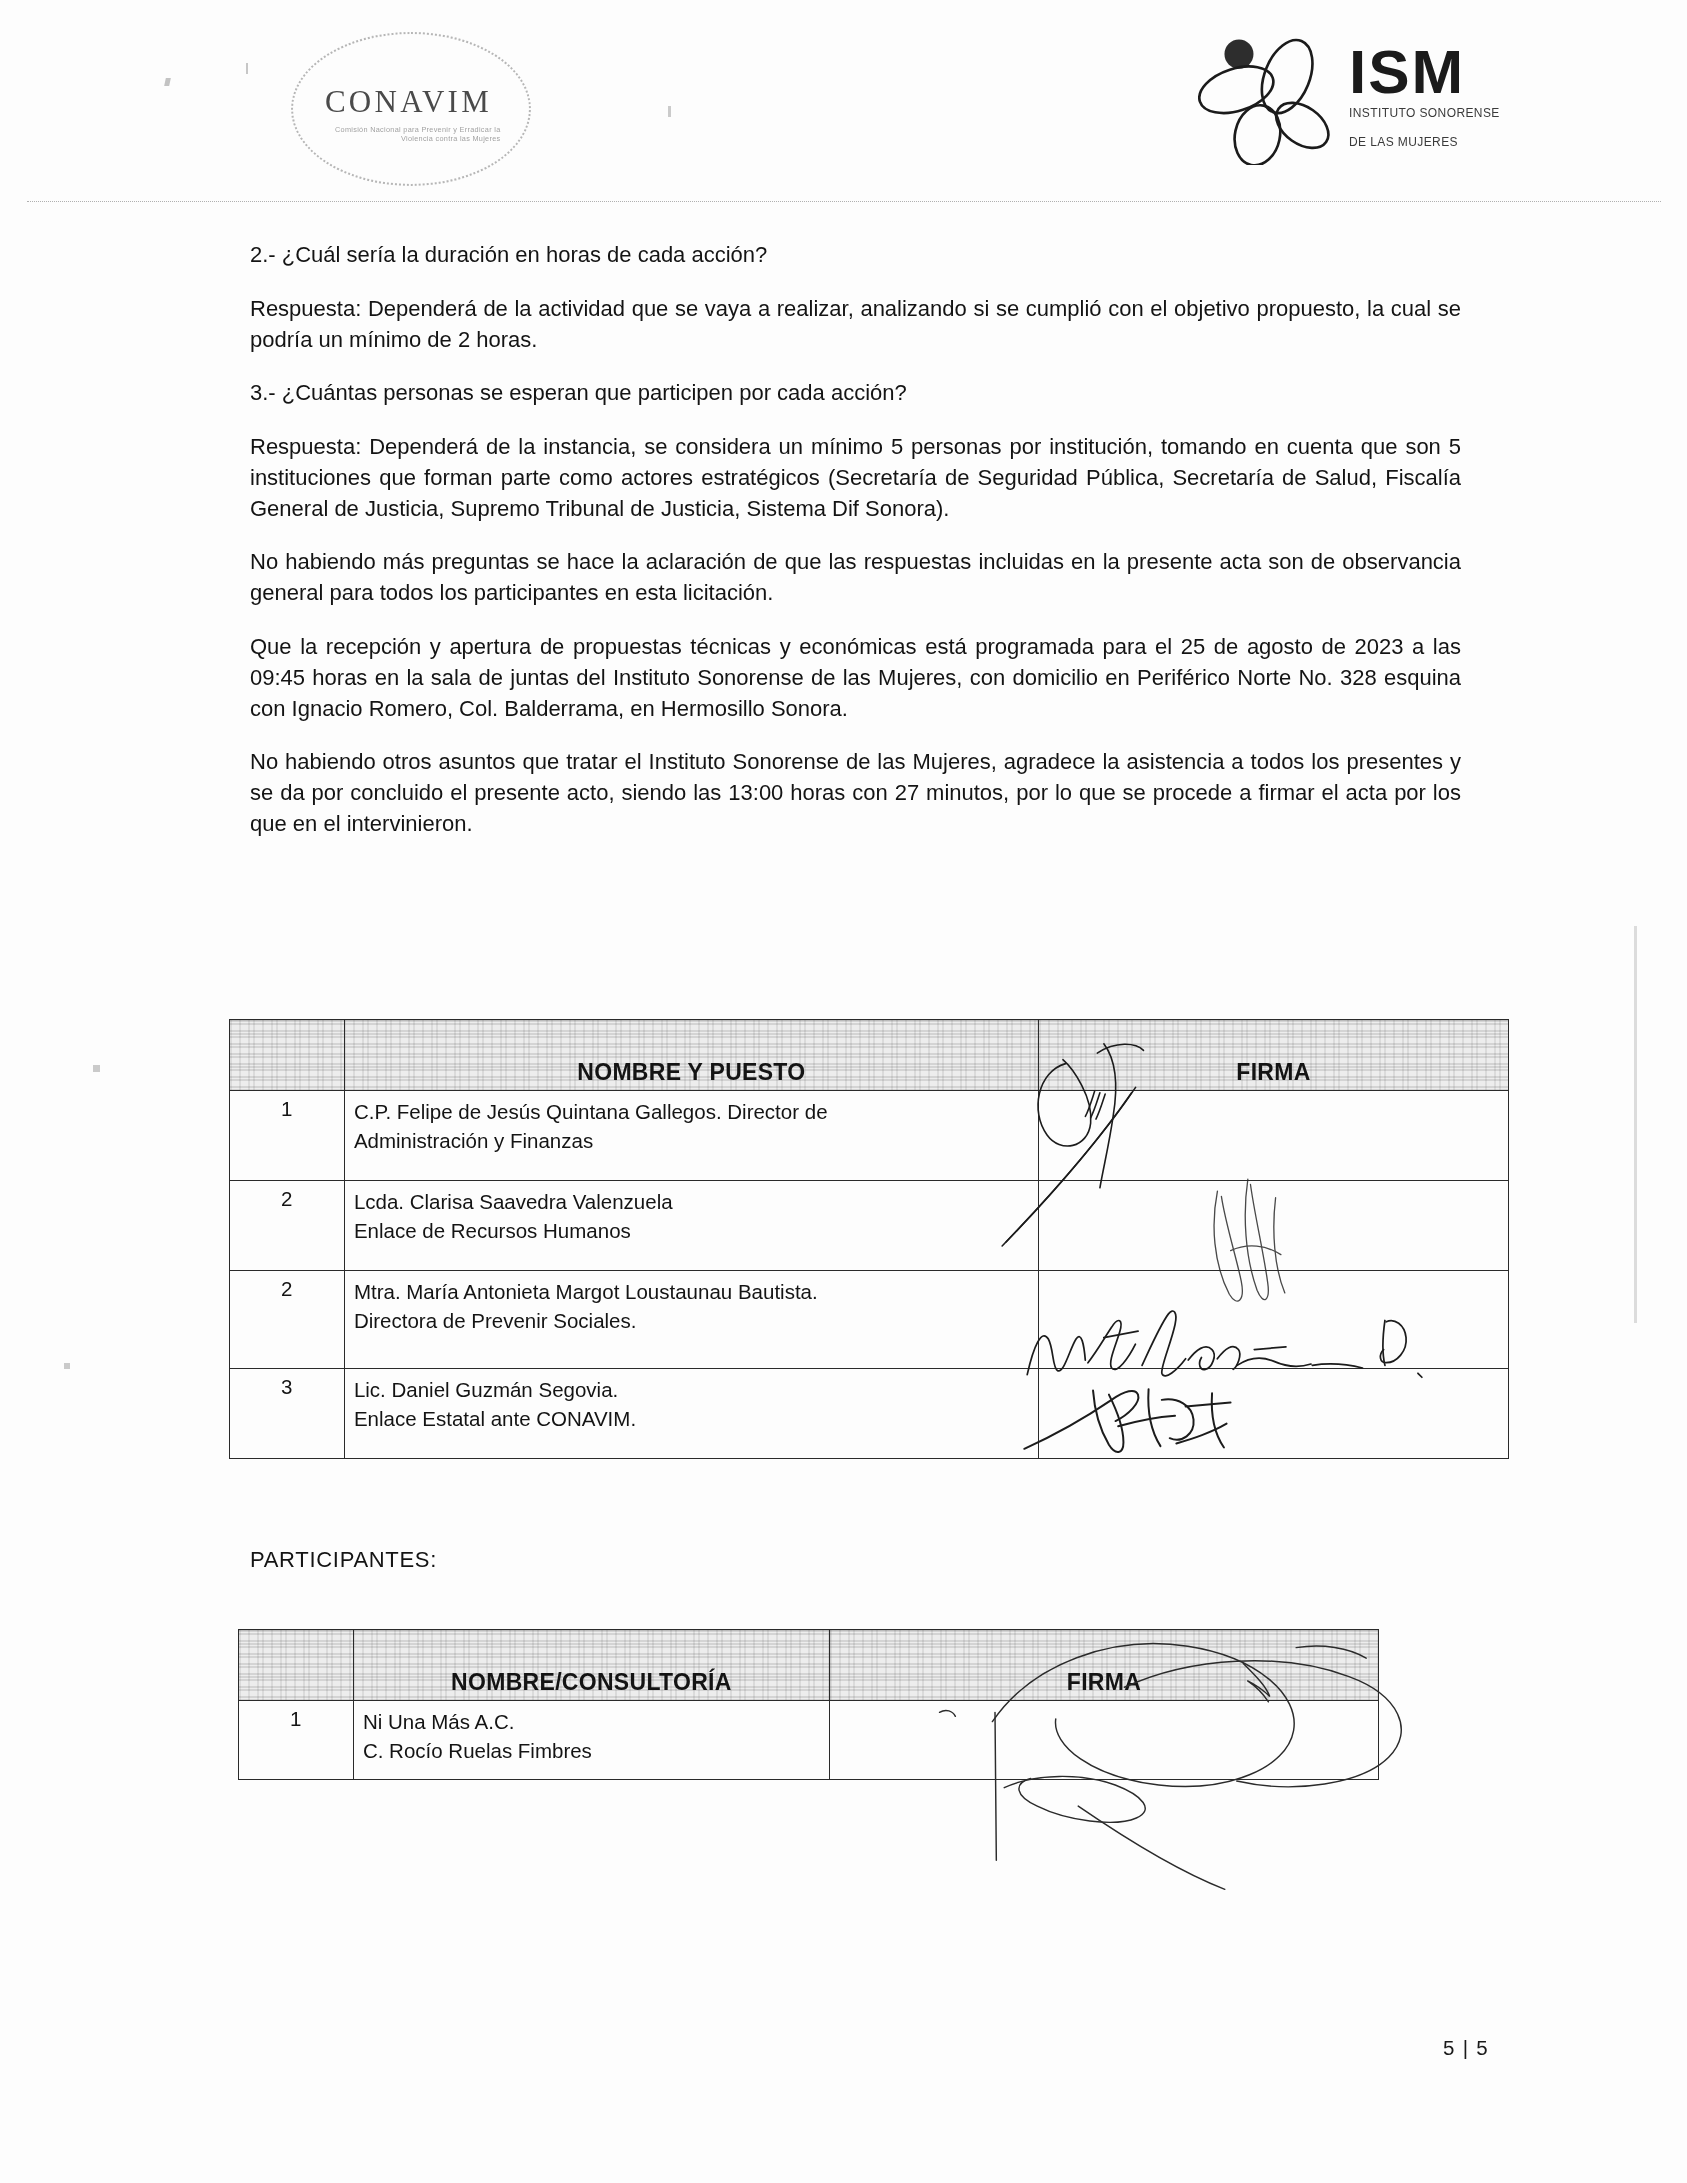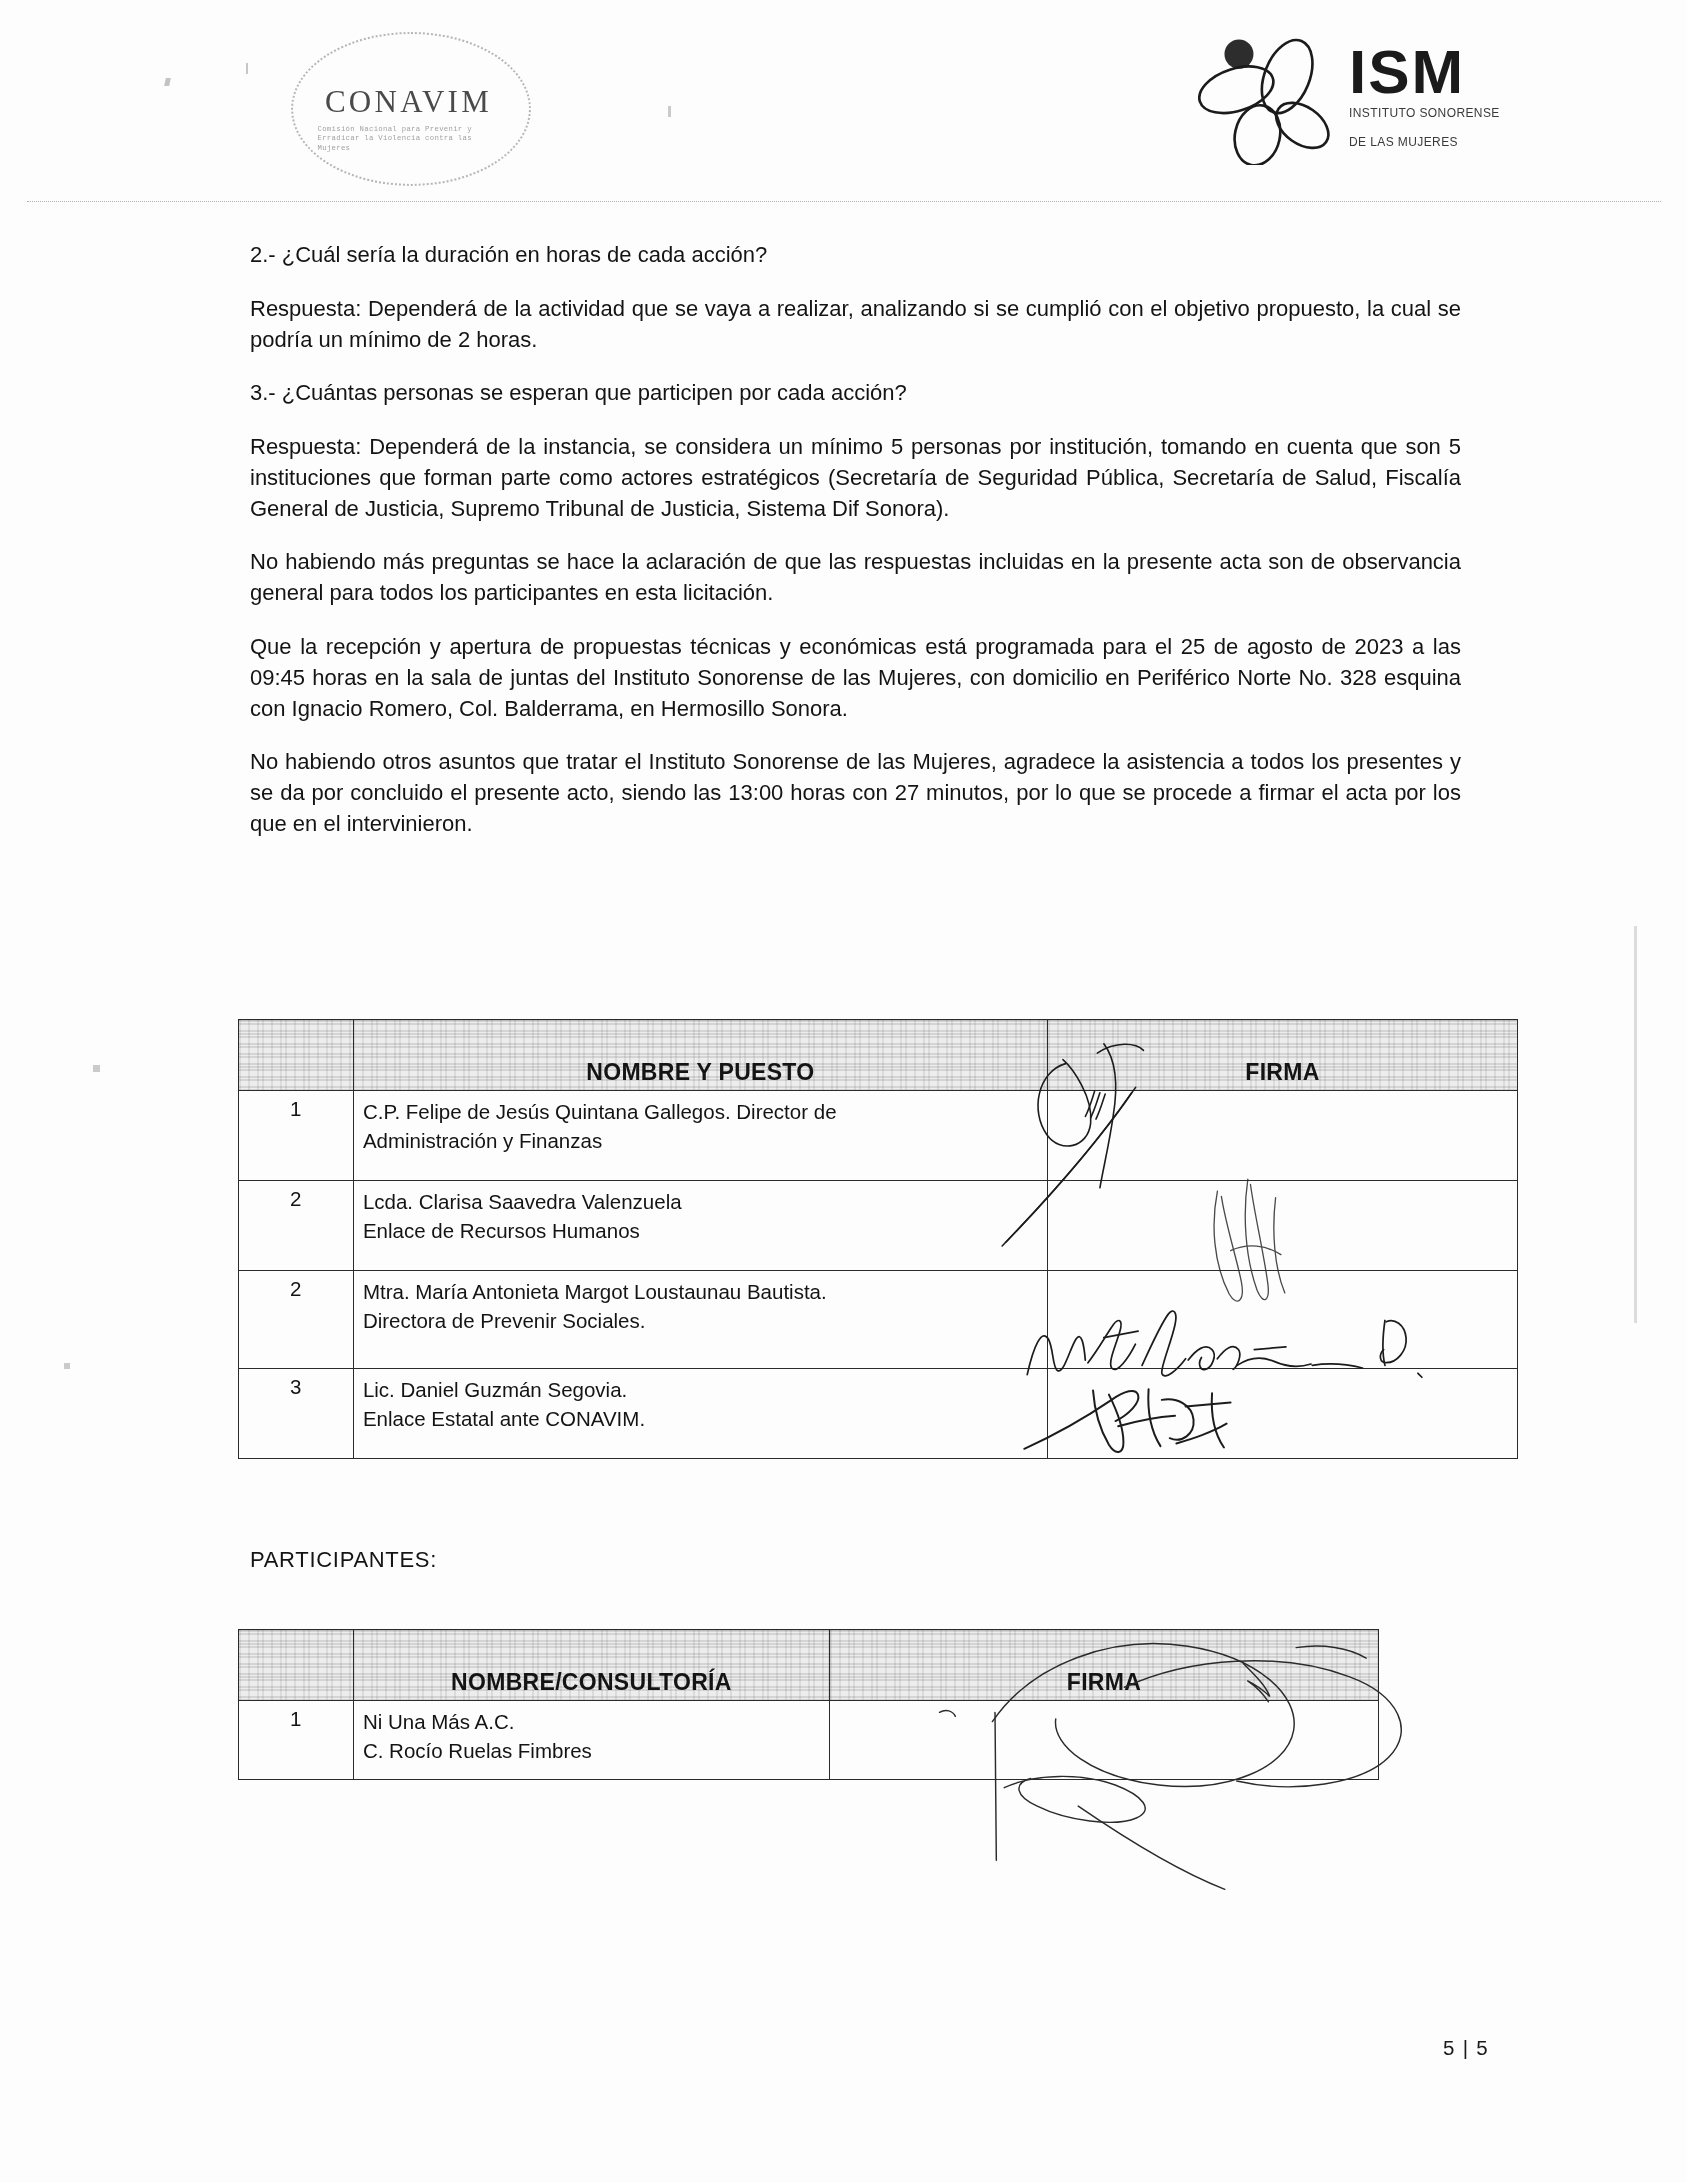--- a/index.html
+++ b/index.html
@@ -50,22 +50,22 @@
     font-size: 31px;
     letter-spacing: 3.3px;
     color: #2b2b2b;
     opacity: .85;
   }
   .conavim-sub {
     position: absolute;
     left: 26.5px;
     top: 93px;
     width: 183px;
-    text-align: left;
-    font-family: Liberation Mono, monospace;
+    text-align: right;
+    font-family: Liberation Sans, sans-serif;
     font-size: 7.3px;
     line-height: 9.3px;
     color: #6f6f6f;
     opacity: .65;
     letter-spacing: 0.3px;
   }
   .stray-mark-a {
     position: absolute;
     left: 165px; top: 78px;
     width: 5.3px; height: 8px;
@@ -175,21 +175,21 @@
     font-size: 23px;
     letter-spacing: 0.3px;
     padding-bottom: 4px;
   }
   .col-num { width: 95px; text-align: center; }
   .col-name { width: 675px; }
   .col-sign { width: 450px; }
 
   .cell-line { display: block; line-height: 29px; }
 
-  #table-signatures { left: 238px; top: 1019px; padding-left: 28px; }
+  #table-signatures { left: 229px; top: 1019px; padding-left: 28px; }
   #table-signatures tbody tr { height: 90px; }
   #table-signatures tbody tr.tall { height: 98px; }
 
   .participants-label {
     position: absolute;
     left: 250px;
     top: 1547px;
     font-size: 22px;
     letter-spacing: 0.7px;
     color: #141414;

